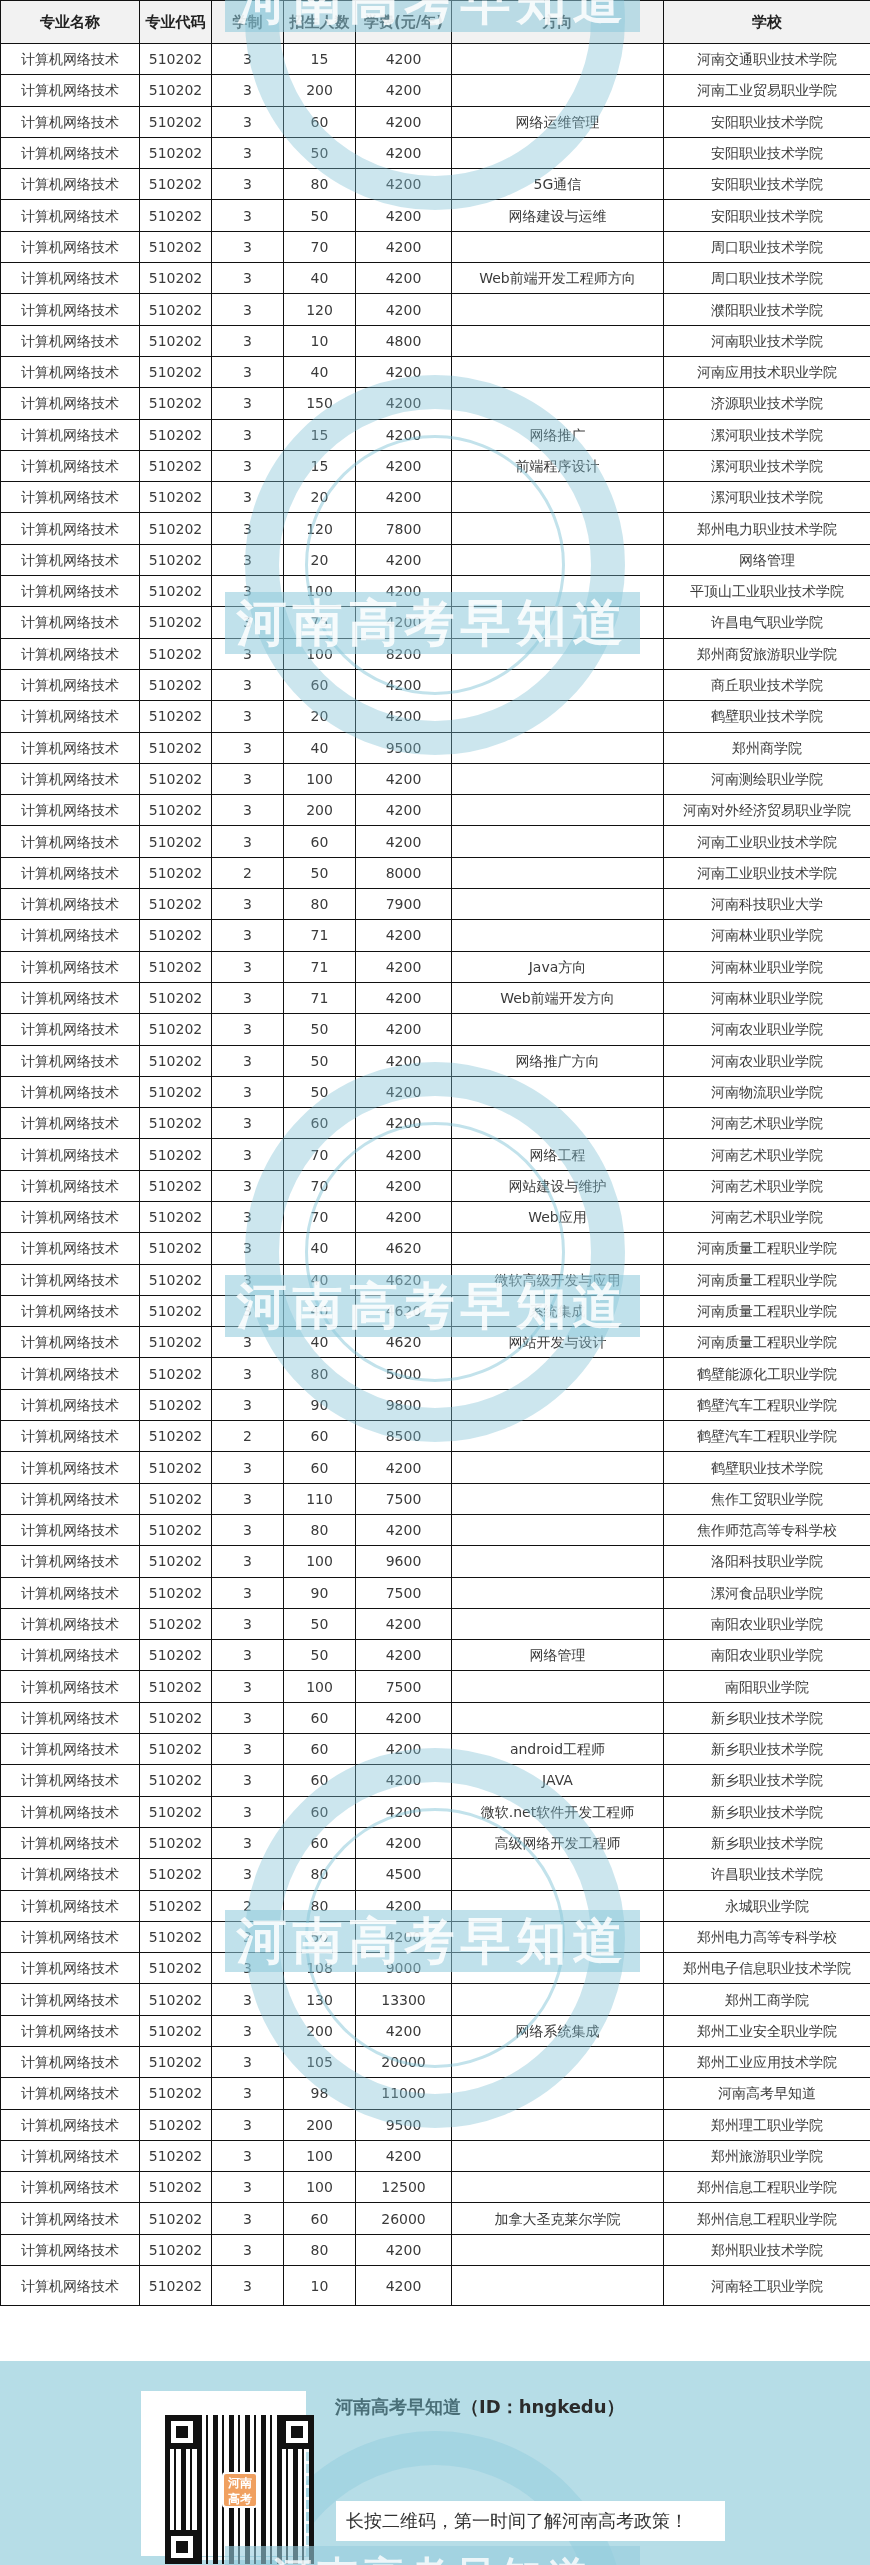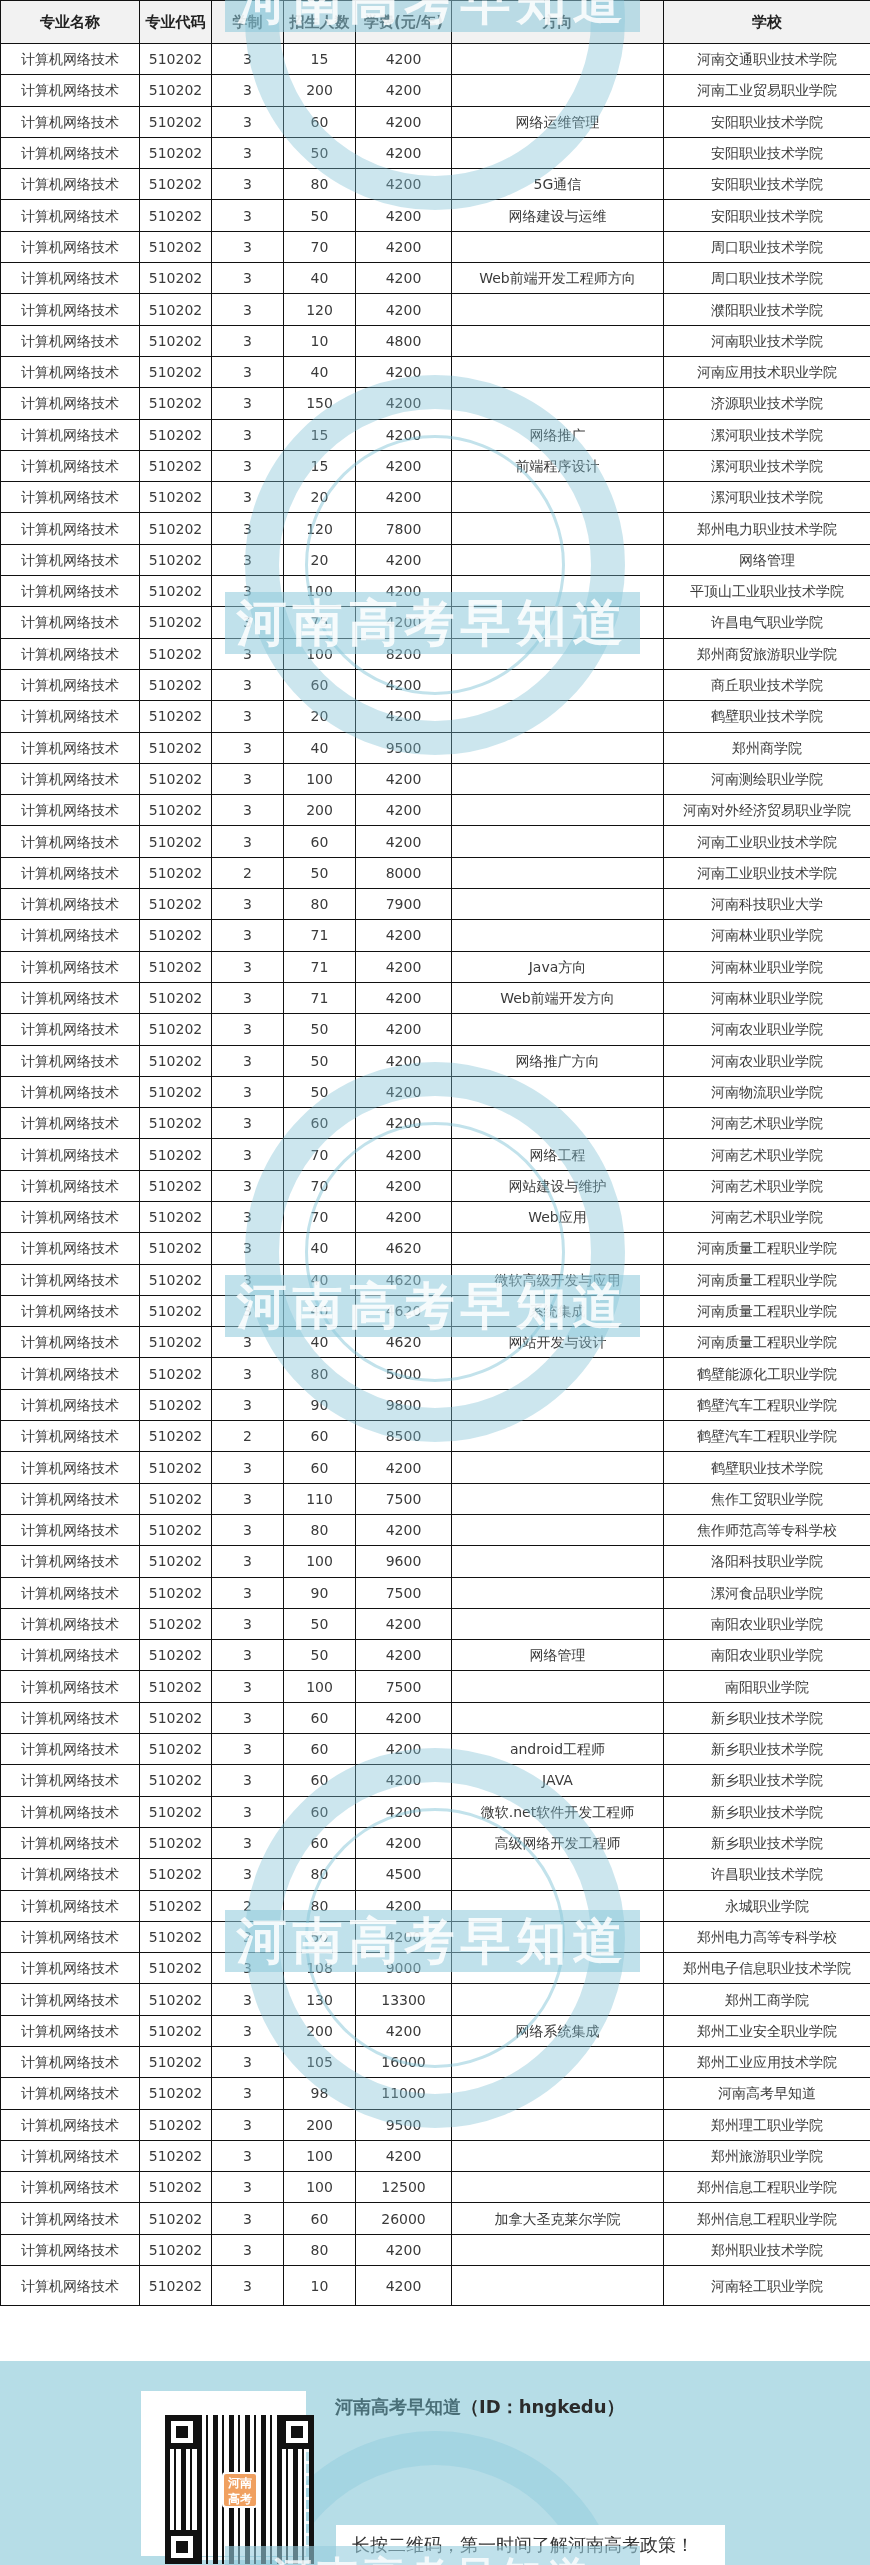--- a/index.html
+++ b/index.html
@@ -74,23 +74,23 @@
   .brand-line {
     position: absolute; left: 335px; top: 34px;
     font-size: 18px; font-weight: bold; color: #2b2b2b; white-space: nowrap;
   }
   .brand-name { color: #4a6f78; }
   .slogan {
     position: absolute; left: 334px; top: 72px;
     font-size: 54px; font-weight: bold; color: #111111; letter-spacing: 2px; white-space: nowrap;
   }
   .cta {
-    position: absolute; left: 336px; top: 164px; width: 389px; height: 40px;
+    position: absolute; left: 336px; top: 140px; width: 389px; height: 40px;
     background: #ffffff; color: #333333; font-size: 18px; line-height: 40px;
-    padding-left: 16px; white-space: nowrap;
+    padding-left: 10px; white-space: nowrap;
   }
   .footer-wm {
     position: absolute; left: 225px; top: 185px; width: 415px; height: 40px;
     background: rgba(150, 205, 222, 0.6);
     color: rgba(255,255,255,0.8); font-weight: bold; font-size: 40px; line-height: 60px;
     text-align: center; letter-spacing: 6px;
   }
 </style>
 </head>
 <body>
@@ -692,21 +692,21 @@
           <td>200</td>
           <td>4200</td>
           <td>网络系统集成</td>
           <td>郑州工业安全职业学院</td>
         </tr>
         <tr>
           <td>计算机网络技术</td>
           <td>510202</td>
           <td>3</td>
           <td>105</td>
-          <td>16000</td>
+          <td>20000</td>
           <td></td>
           <td>郑州工业应用技术学院</td>
         </tr>
         <tr>
           <td>计算机网络技术</td>
           <td>510202</td>
           <td>3</td>
           <td>98</td>
           <td>11000</td>
           <td></td>

